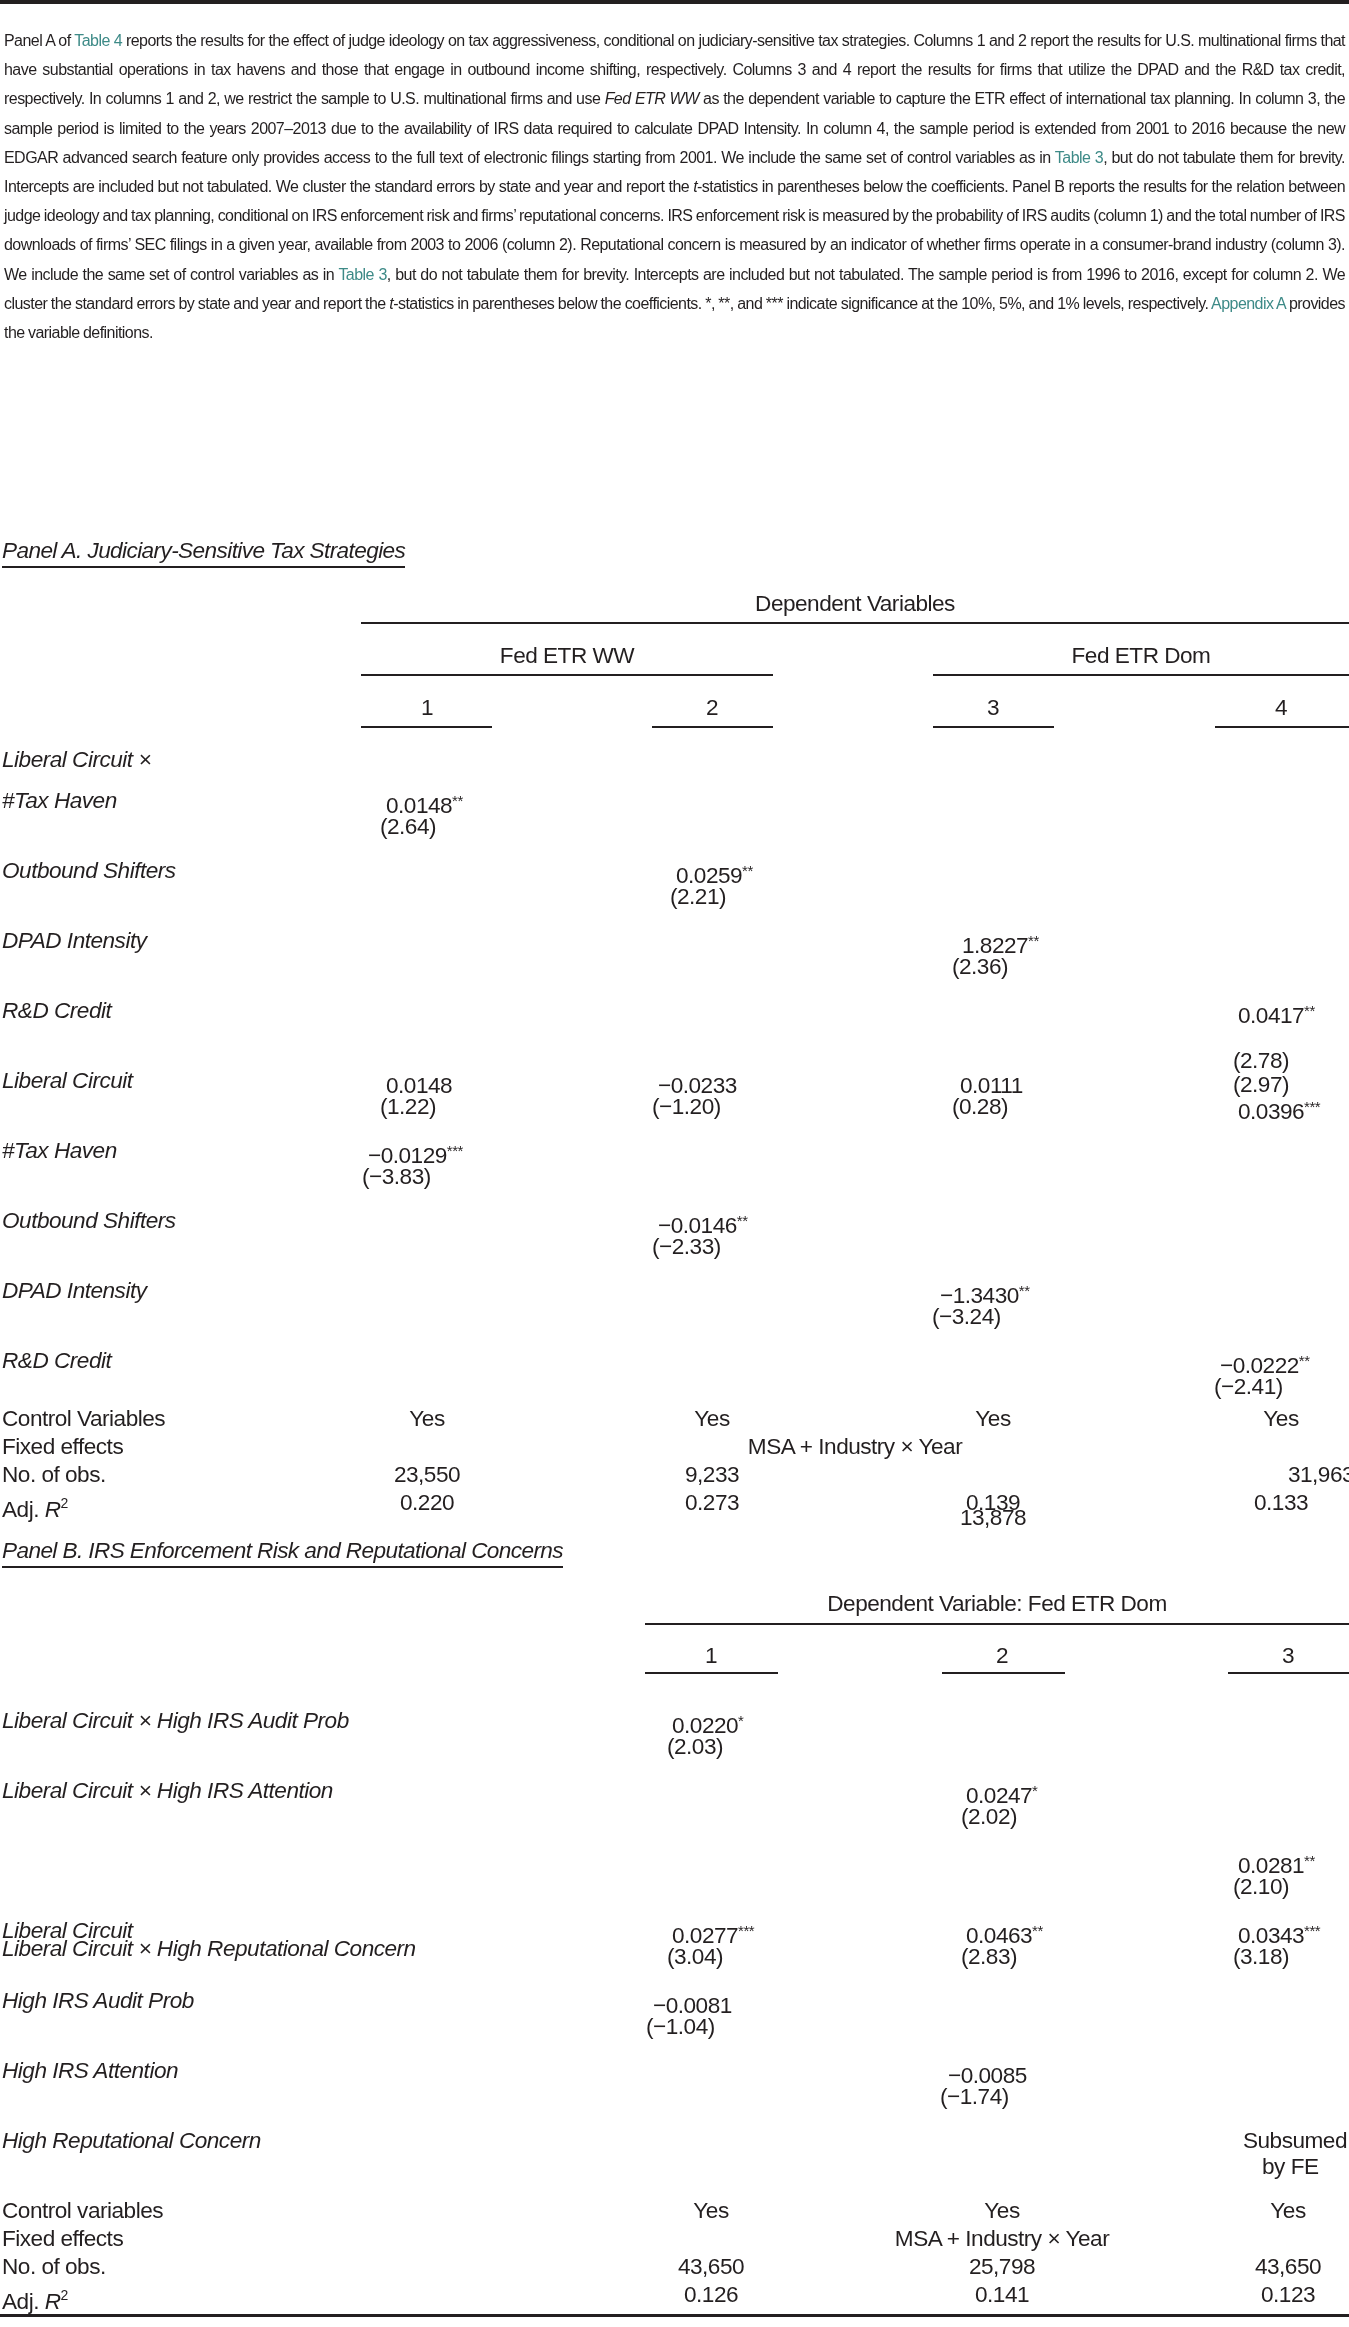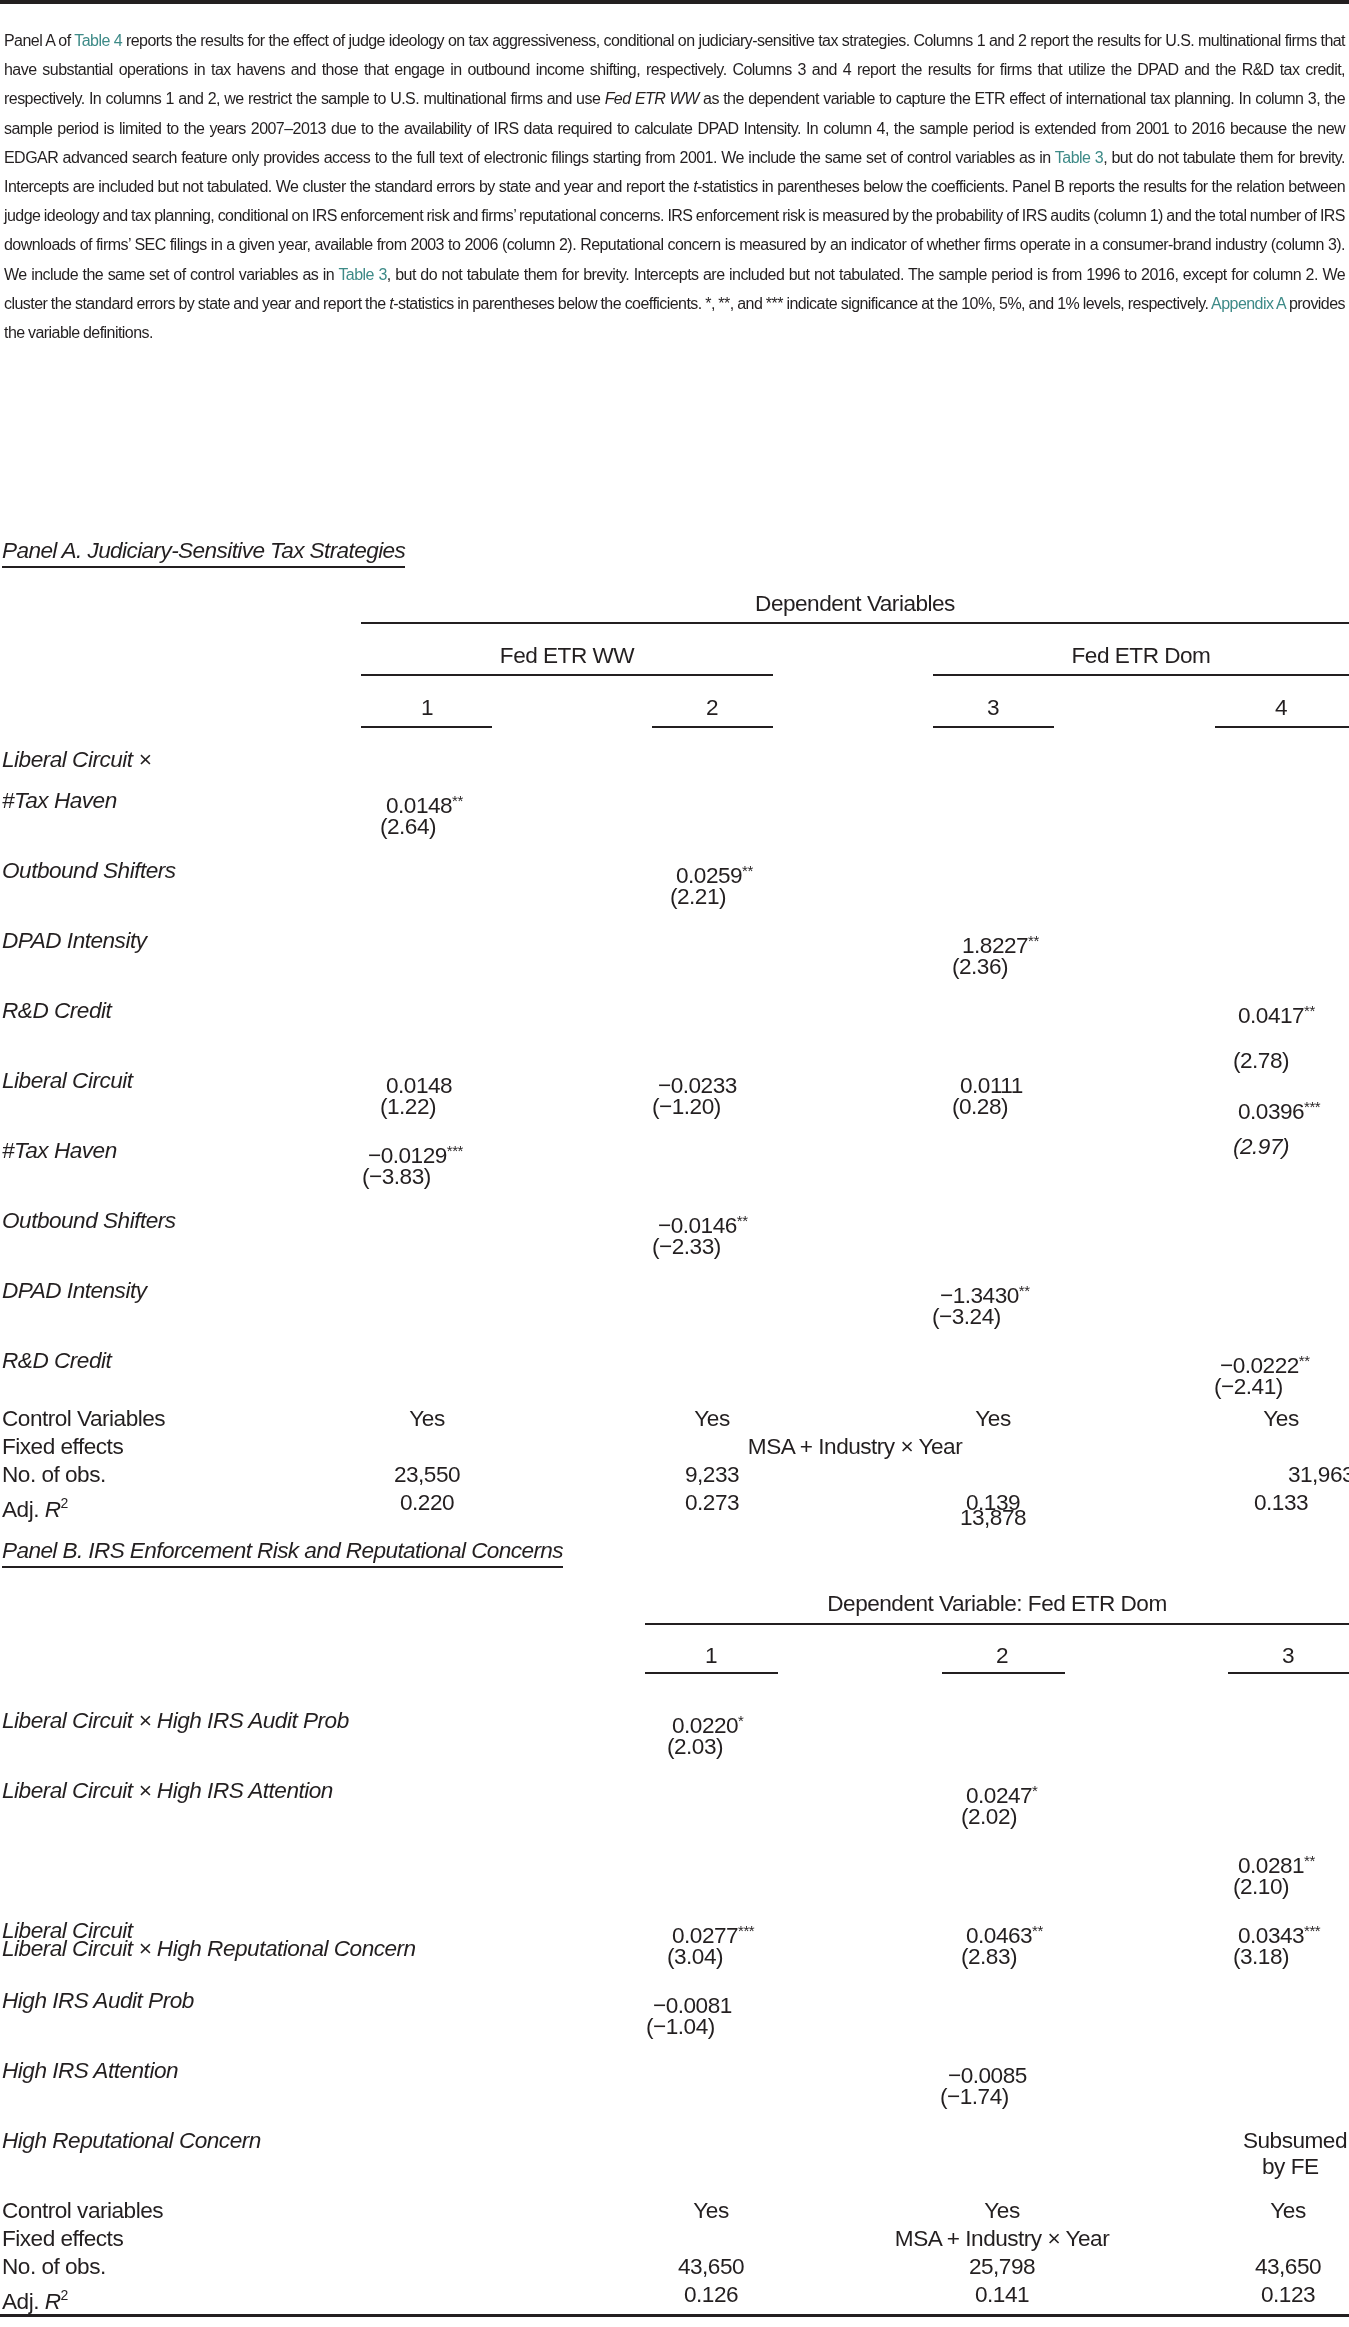--- a/index.html
+++ b/index.html
@@ -65,21 +65,21 @@
 <div class="txt" style="left:1233px; top:1024px;margin-top:24px;">(2.78)</div>
 
 <div class="txt lab" style="left:2px; top:1068px;">Liberal Circuit</div>
 <div class="txt" style="left:386px; top:1068px;"><span>0.0148</span><span class="stars"></span></div>
 <div class="txt" style="left:380px; top:1094px;">(1.22)</div>
 <div class="txt" style="left:658px; top:1068px;"><span>−0.0233</span><span class="stars"></span></div>
 <div class="txt" style="left:652px; top:1094px;">(−1.20)</div>
 <div class="txt" style="left:960px; top:1068px;"><span>0.0111</span><span class="stars"></span></div>
 <div class="txt" style="left:952px; top:1094px;">(0.28)</div>
 <div class="txt" style="left:1238px; top:1068px;margin-top:26px;"><span>0.0396</span><span class="stars">***</span></div>
-<div class="txt" style="left:1233px; top:1134px;font-style:italic;">(2.97)</div>
+<div class="txt" style="left:1233px; top:1072px;">(2.97)</div>
 
 <div class="txt lab" style="left:2px; top:1138px;">#Tax Haven</div>
 <div class="txt" style="left:368px; top:1138px;"><span>−0.0129</span><span class="stars">***</span></div>
 <div class="txt" style="left:362px; top:1164px;">(−3.83)</div>
 
 <div class="txt lab" style="left:2px; top:1208px;">Outbound Shifters</div>
 <div class="txt" style="left:658px; top:1208px;"><span>−0.0146</span><span class="stars">**</span></div>
 <div class="txt" style="left:652px; top:1234px;">(−2.33)</div>
 
 <div class="txt lab" style="left:2px; top:1278px;">DPAD Intensity</div>

